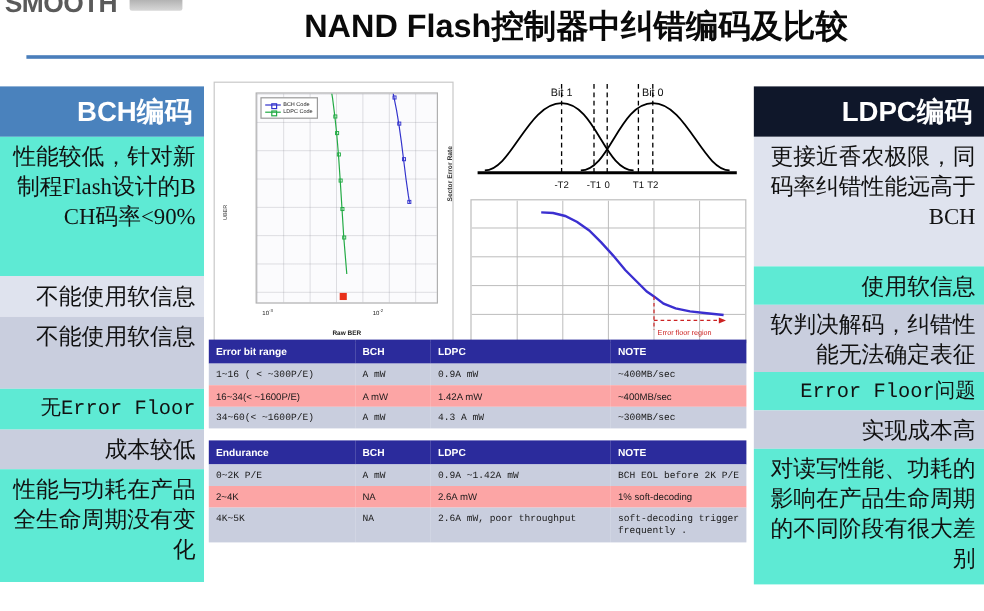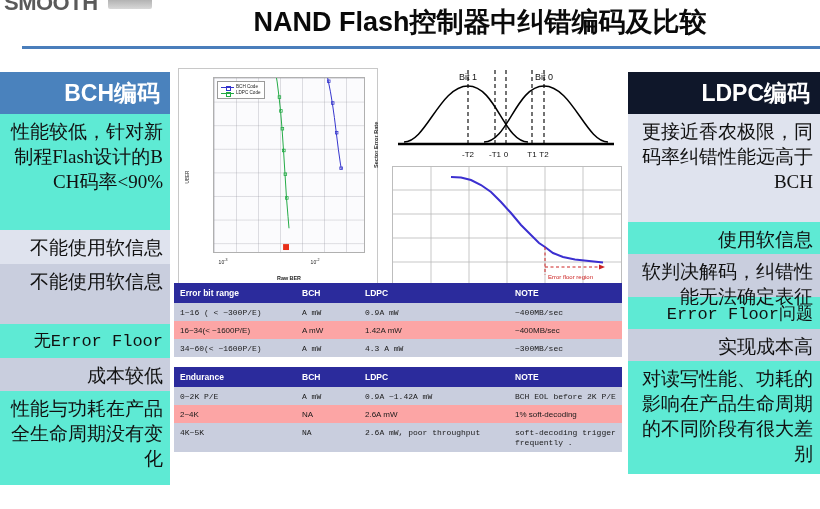--- a/index.html
+++ b/index.html
@@ -162,21 +162,21 @@
     <div class="panel-row bg-a" style="height:60px">不能使用软信息</div>
     <div class="panel-row bg-b mono" style="height:34px">无Error Floor</div>
     <div class="panel-row bg-a" style="height:33px">成本较低</div>
     <div class="panel-row bg-b" style="height:94px">性能与功耗在产品全生命周期没有变化</div>
   </div>
 
   <div class="panel panel-right">
     <div class="panel-head">LDPC编码</div>
     <div class="panel-row bg-c" style="height:108px">更接近香农极限，同码率纠错性能远高于BCH</div>
     <div class="panel-row bg-b" style="height:32px">使用软信息</div>
-    <div class="panel-row bg-a" style="height:43px">软判决解码，纠错性能无法确定表征</div>
+    <div class="panel-row bg-a" style="height:56px">软判决解码，纠错性能无法确定表征</div>
     <div class="panel-row bg-b mono" style="height:32px">Error Floor问题</div>
     <div class="panel-row bg-a" style="height:32px">实现成本高</div>
     <div class="panel-row bg-b" style="height:113px">对读写性能、功耗的影响在产品生命周期的不同阶段有很大差别</div>
   </div>
 
   <div class="center">
 
     <div class="ber-chart">
       <div class="ylab-ber">UBER</div>
       <div class="ber-plot">

